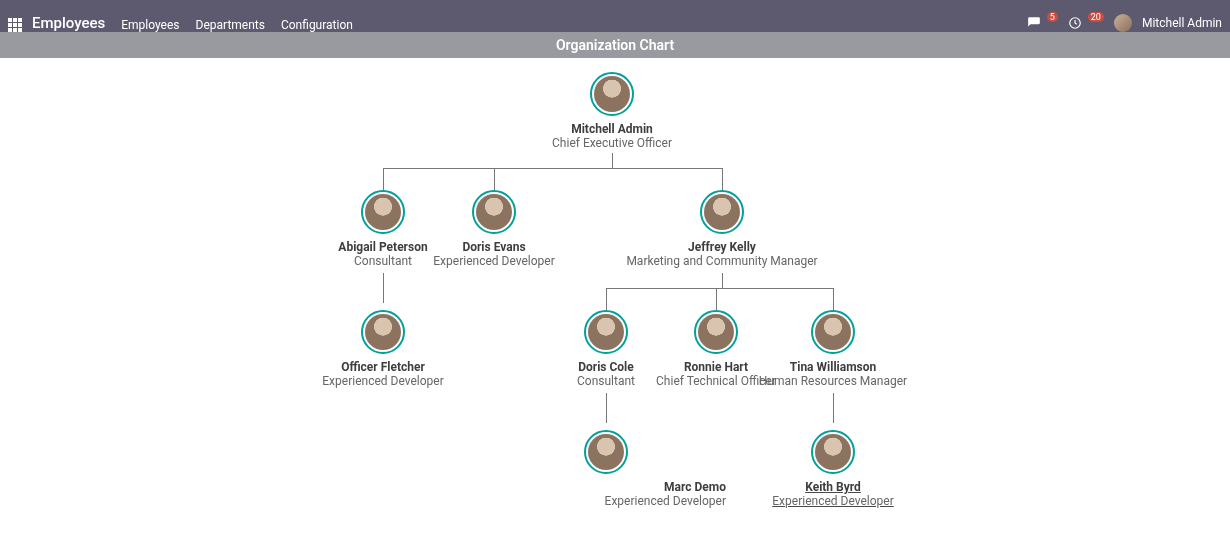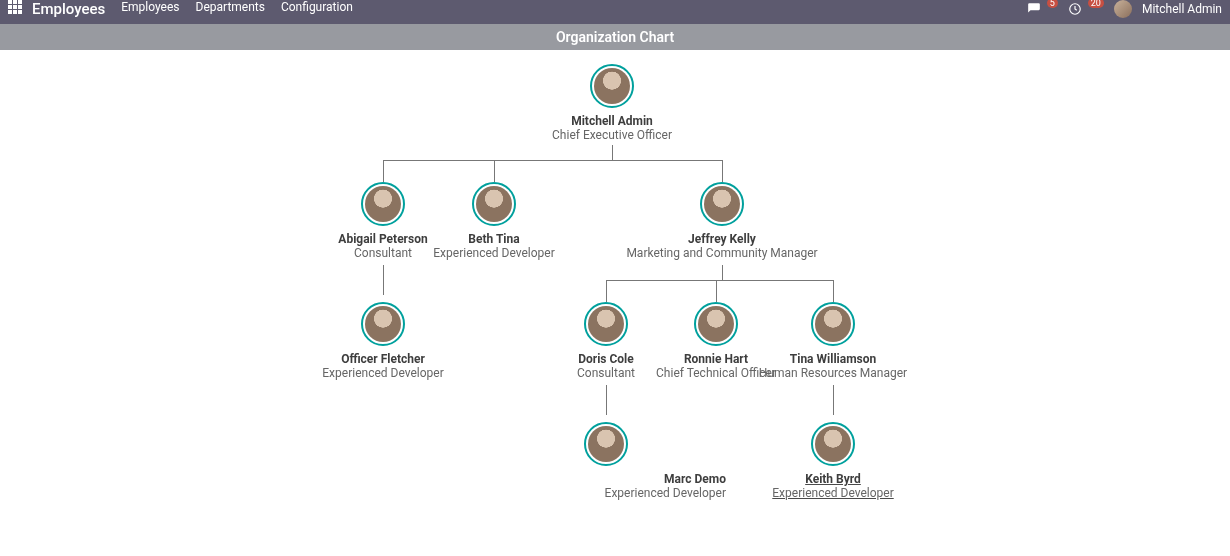--- a/index.html
+++ b/index.html
@@ -14,22 +14,22 @@
     font-family: -apple-system, BlinkMacSystemFont, "Segoe UI", Roboto, Helvetica, Arial, sans-serif;
     color: var(--text);
     background: #fff;
     width: 1230px;
     height: 556px;
     overflow: hidden;
   }
   
   .topbar {
     display: flex;
-    align-items: flex-start;
-    height: 24px;
+    align-items: flex-end;
+    height: 32px;
     background: var(--brand-dark);
     color: #fff;
     padding: 0 8px;
     font-size: 12px;
   }
   .apps-icon {
     width: 14px; height: 14px;
     display: grid;
     grid-template-columns: repeat(3, 1fr);
     grid-template-rows: repeat(3, 1fr);
@@ -186,21 +186,21 @@
         <div class="photo"></div>
       </div>
     <div class="name">Abigail Peterson</div>
     <div class="role">Consultant</div>
   </div>
 
   <div class="node" style="left:494px; top:132px;">
     <div class="ring">
         <div class="photo"></div>
       </div>
-    <div class="name">Beth Tina</div>
+    <div class="name">Doris Evans</div>
     <div class="role">Experienced Developer</div>
   </div>
 
   <div class="node" style="left:722px; top:132px;">
     <div class="ring">
         <div class="photo"></div>
       </div>
     <div class="name">Jeffrey Kelly</div>
     <div class="role">Marketing and Community Manager</div>
   </div>

